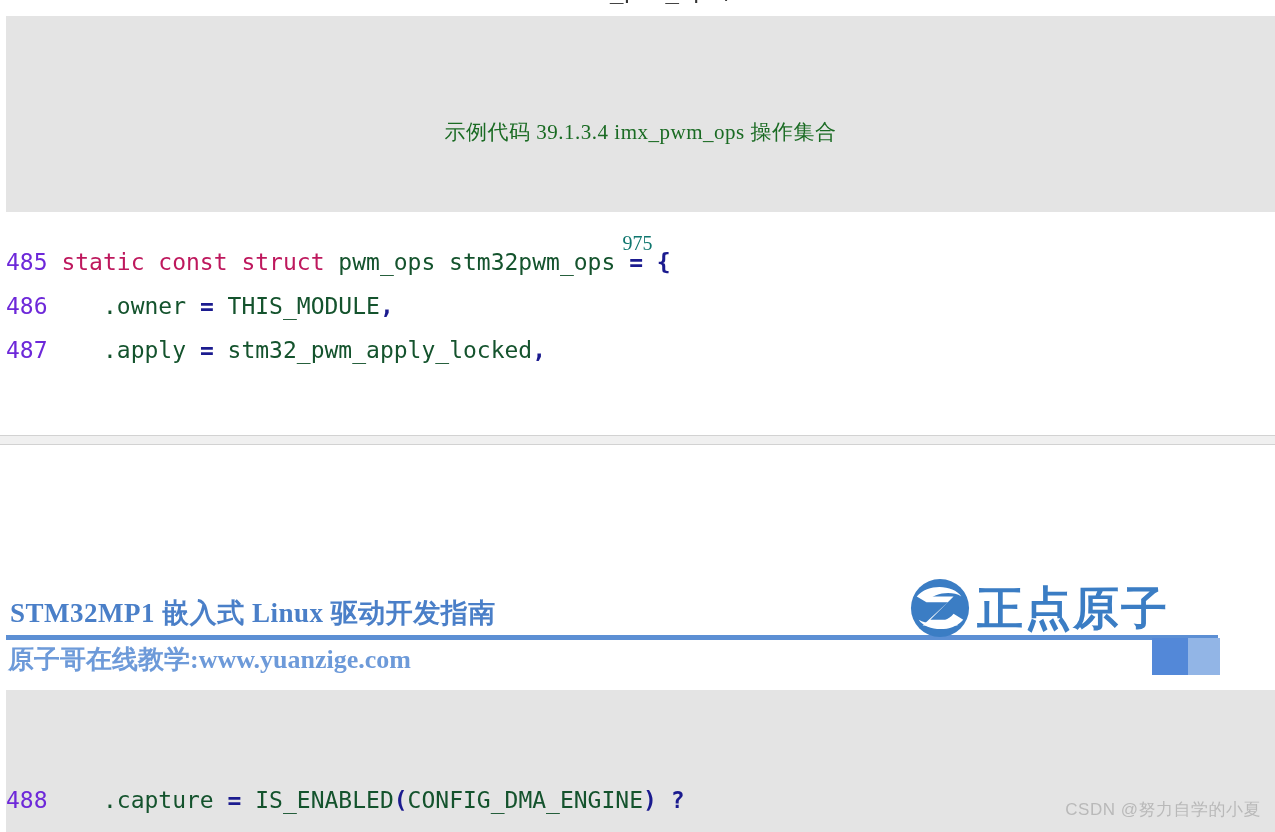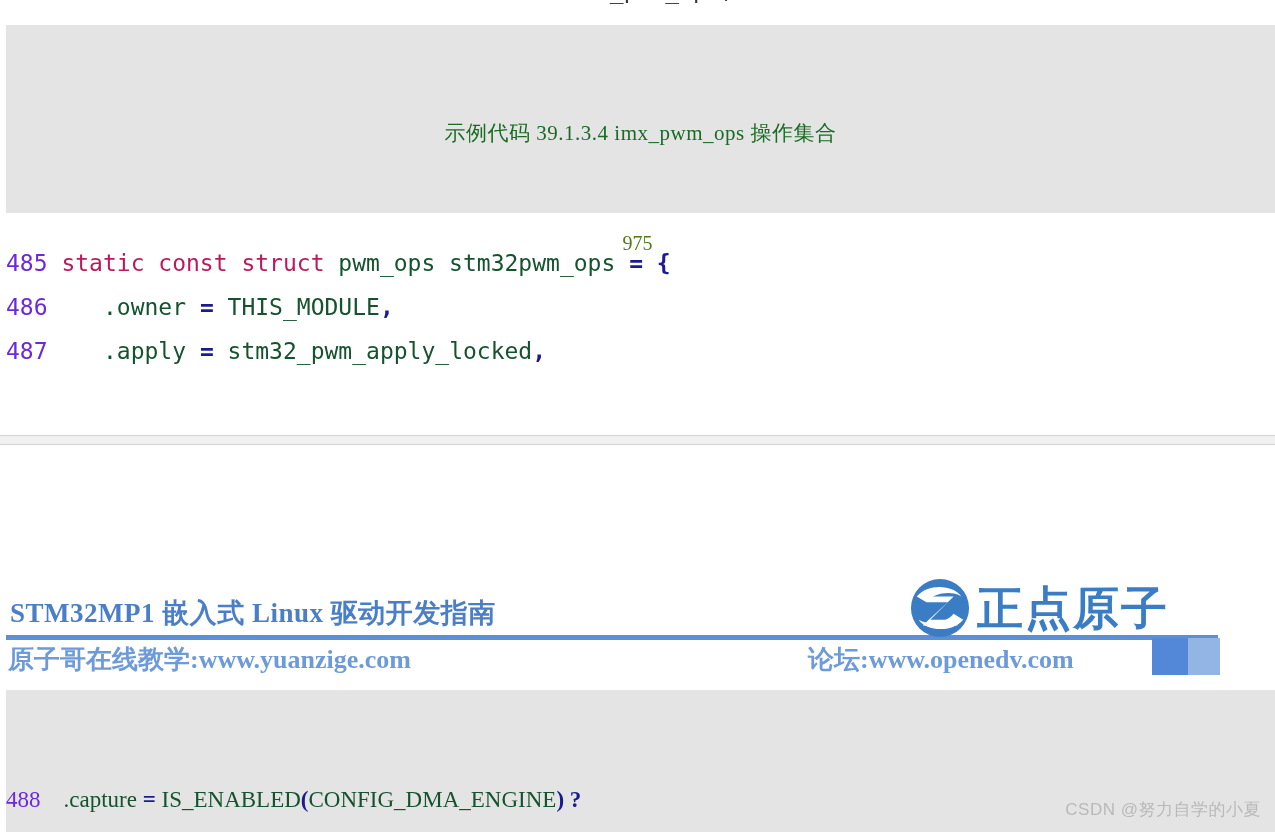--- a/index.html
+++ b/index.html
@@ -45,23 +45,23 @@
     color: #1b1b8f;
     font-weight: bold;
   }
   .nullkw {
     color: #1414d2;
     font-weight: bold;
   }
 
   
   #top-code {
-    top: 25px;
+    top: 16px;
     height: 188px;
-    padding-top: 0;
+    padding-top: 8px;
   }
   .code-title {
     display: block;
     text-align: center;
     color: #1a6b23;
     font-family: "Liberation Serif", serif;
     font-size: 21px;
     line-height: 40px;
     height: 40px;
     letter-spacing: 0.5px;
@@ -90,21 +90,21 @@
   }
 
   
   #page-number {
     position: absolute;
     top: 232px;
     left: 0;
     width: 1275px;
     text-align: center;
     font-size: 20px;
-    color: #4d7c0f;
+    color: #0f766e;
     font-family: "Liberation Serif", serif;
   }
 
   
   #page-break {
     position: absolute;
     left: 0;
     top: 435px;
     width: 1275px;
     height: 10px;
@@ -205,21 +205,20 @@
     top: 638px;
     width: 32px;
     height: 37px;
     background: #92b5e6;
   }
 
   
   #bottom-code {
     top: 690px;
     height: 142px;
-    font-family: Liberation Serif, serif;
   }
 
   
   #watermark {
     position: absolute;
     right: 14px;
     top: 798px;
     font-family: "Liberation Sans", sans-serif;
     font-size: 17px;
     color: #b9b9b9;
@@ -241,21 +240,20 @@
 </div>
 
 <div id="page-number">975</div>
 
 <div id="page-break"></div>
 
 <div id="running-header">
   <div id="header-title">STM32MP1 嵌入式 Linux 驱动开发指南</div>
   <div id="header-rule"></div>
   <div id="header-teach">原子哥在线教学:www.yuanzige.com</div>
-  <div id="header-forum">论坛:www.openedv.com</div>
 </div>
 
 <div id="brand-logo">
   <span id="brand-mark">
     <svg viewBox="0 0 64 64" width="62" height="62" aria-hidden="true">
       <circle cx="32" cy="32" r="30" fill="#3b7dc4"></circle>
       <path d="M8 20 C20 6, 46 8, 54 20 C44 14, 26 16, 18 26 Z" fill="#ffffff"></path>
       <path d="M18 20 L46 20 L22 44 L50 44 L50 50 L14 50 L40 26 L18 26 Z" fill="#ffffff"></path>
       <path d="M56 44 C44 58, 18 56, 10 44 C20 50, 38 48, 46 38 Z" fill="#ffffff"></path>
     </svg>

